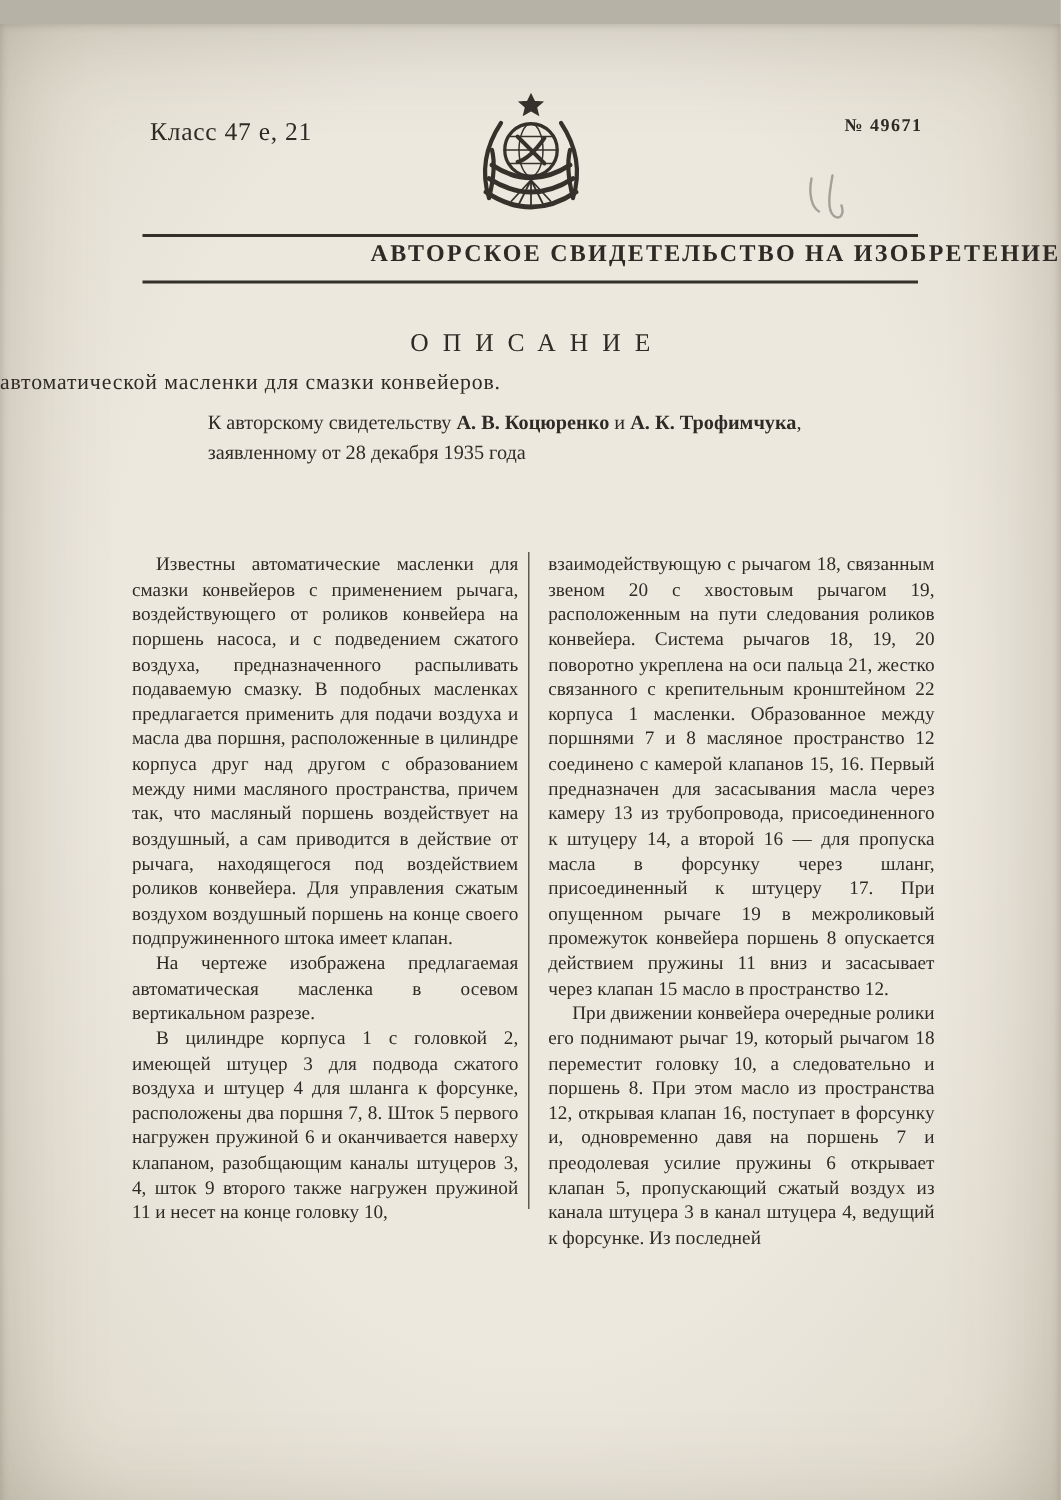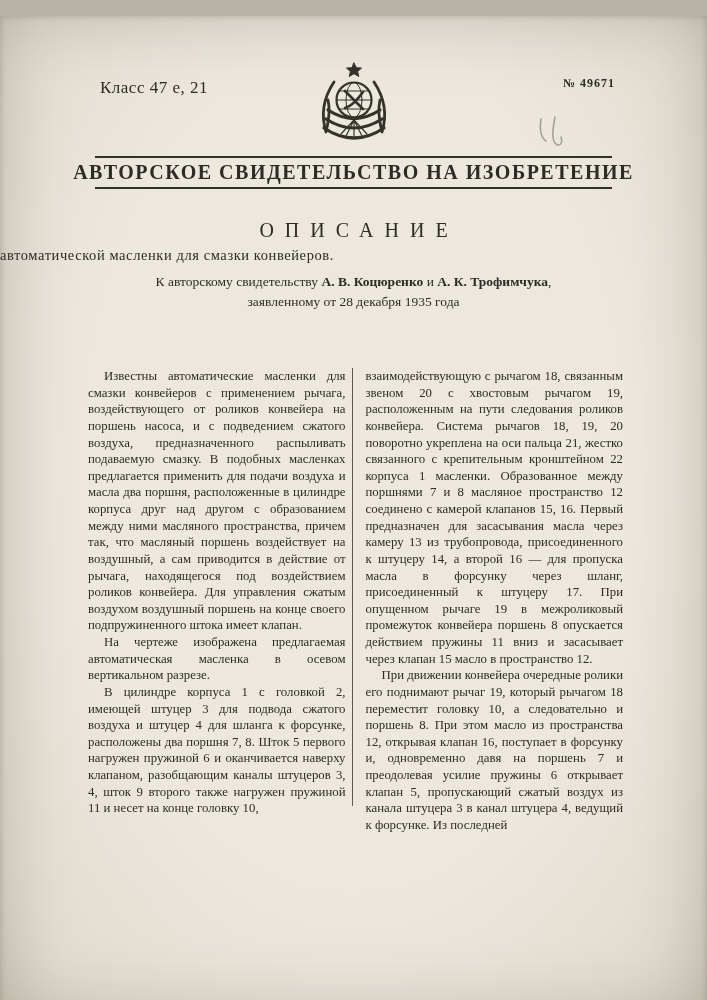--- a/index.html
+++ b/index.html
@@ -15,34 +15,34 @@
     color:#2e2b26;
   }
   .class-label{position:absolute;left:100px;top:62px;font-size:17px;letter-spacing:.5px;}
   .doc-number{position:absolute;right:92px;top:60px;font-size:12px;font-weight:bold;letter-spacing:1px;}
   .emblem{position:absolute;left:50%;top:44px;transform:translateX(-50%);}
   .hand-mark{position:absolute;right:138px;top:100px;opacity:.75;}
   .rule{position:absolute;left:95px;right:95px;height:2px;background:#33302a;}
   .rule-top{top:140px;}
   .rule-bottom{top:171px;}
   .banner-title{
-    position:absolute;top:145px;left:0;right:0;text-align:center;
-    font-size:20px;font-weight:bold;letter-spacing:1.5px;
+    position:absolute;top:145px;left:0;right:0;text-align:right;
+    font-size:16px;font-weight:bold;letter-spacing:1.5px;
   }
   .doc-type{
     position:absolute;top:203px;left:0;right:0;text-align:center;
-    font-size:20px;letter-spacing:.55em;text-indent:.55em;
+    font-size:17px;letter-spacing:.55em;text-indent:.55em;
   }
   .subject{
     position:absolute;top:231px;left:0;right:0;text-align:left;
     font-size:14.5px;letter-spacing:.04em;
   }
   .authors{
     position:absolute;top:256px;left:50%;transform:translateX(-50%);
-    width:430px;text-align:center;font-size:13.5px;line-height:1.5;
+    width:430px;font-size:13.5px;line-height:1.5;
   }
   .authors b{white-space:nowrap;}
   .pub-line{
     position:absolute;top:316px;left:0;right:0;text-align:center;
     font-size:11.5px;font-weight:bold;letter-spacing:.02em;
   }
   .columns{
     position:absolute;top:352px;left:88px;right:84px;
     display:flex;gap:20px;
   }

